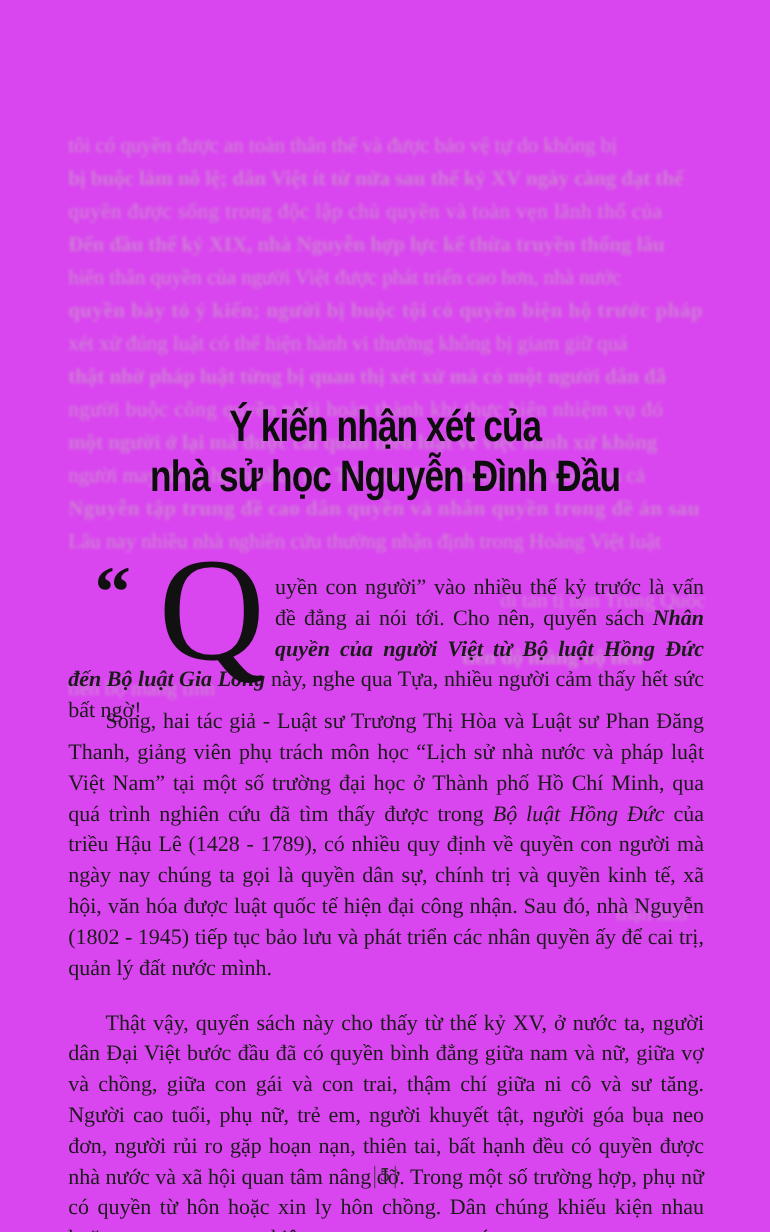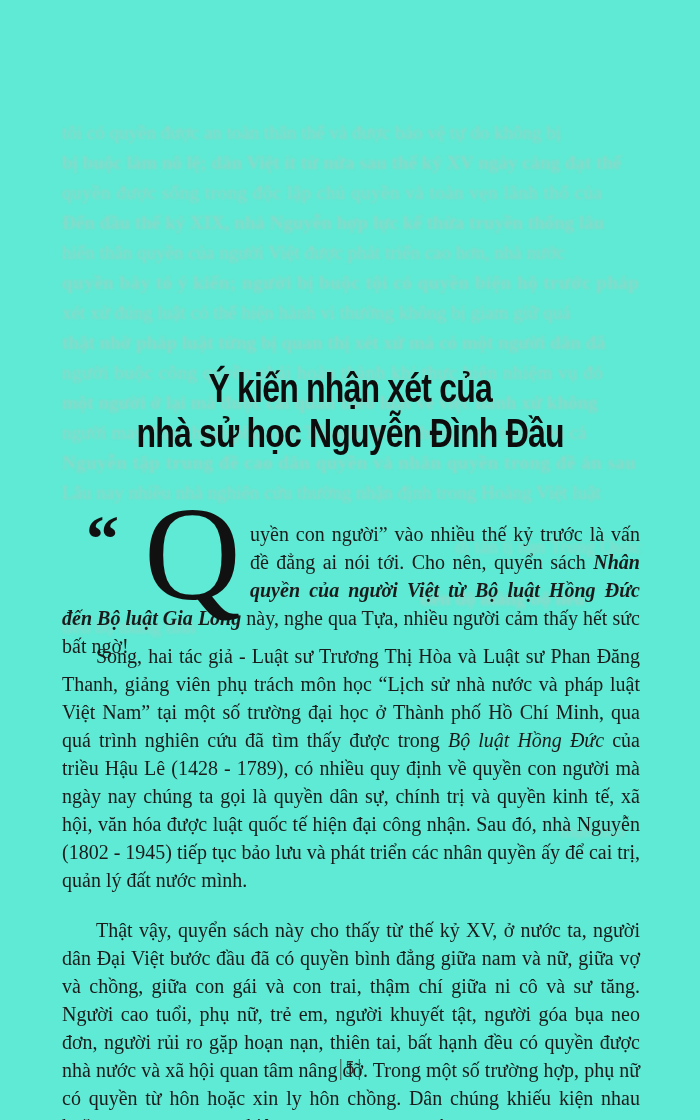--- a/index.html
+++ b/index.html
@@ -4,21 +4,21 @@
 <style>
   html, body {
     margin: 0;
     padding: 0;
     background: #ffffff;
   }
   .page {
     position: relative;
     width: 700px;
     height: 1120px;
-    background: #5eead4;
+    background: #d946ef;
     overflow: hidden;
     font-family: "Liberation Serif", serif;
     color: #1b1b1b;
   }
 
   
   .ghost-layer {
     position: absolute;
     left: 62px;
     top: 118px;

